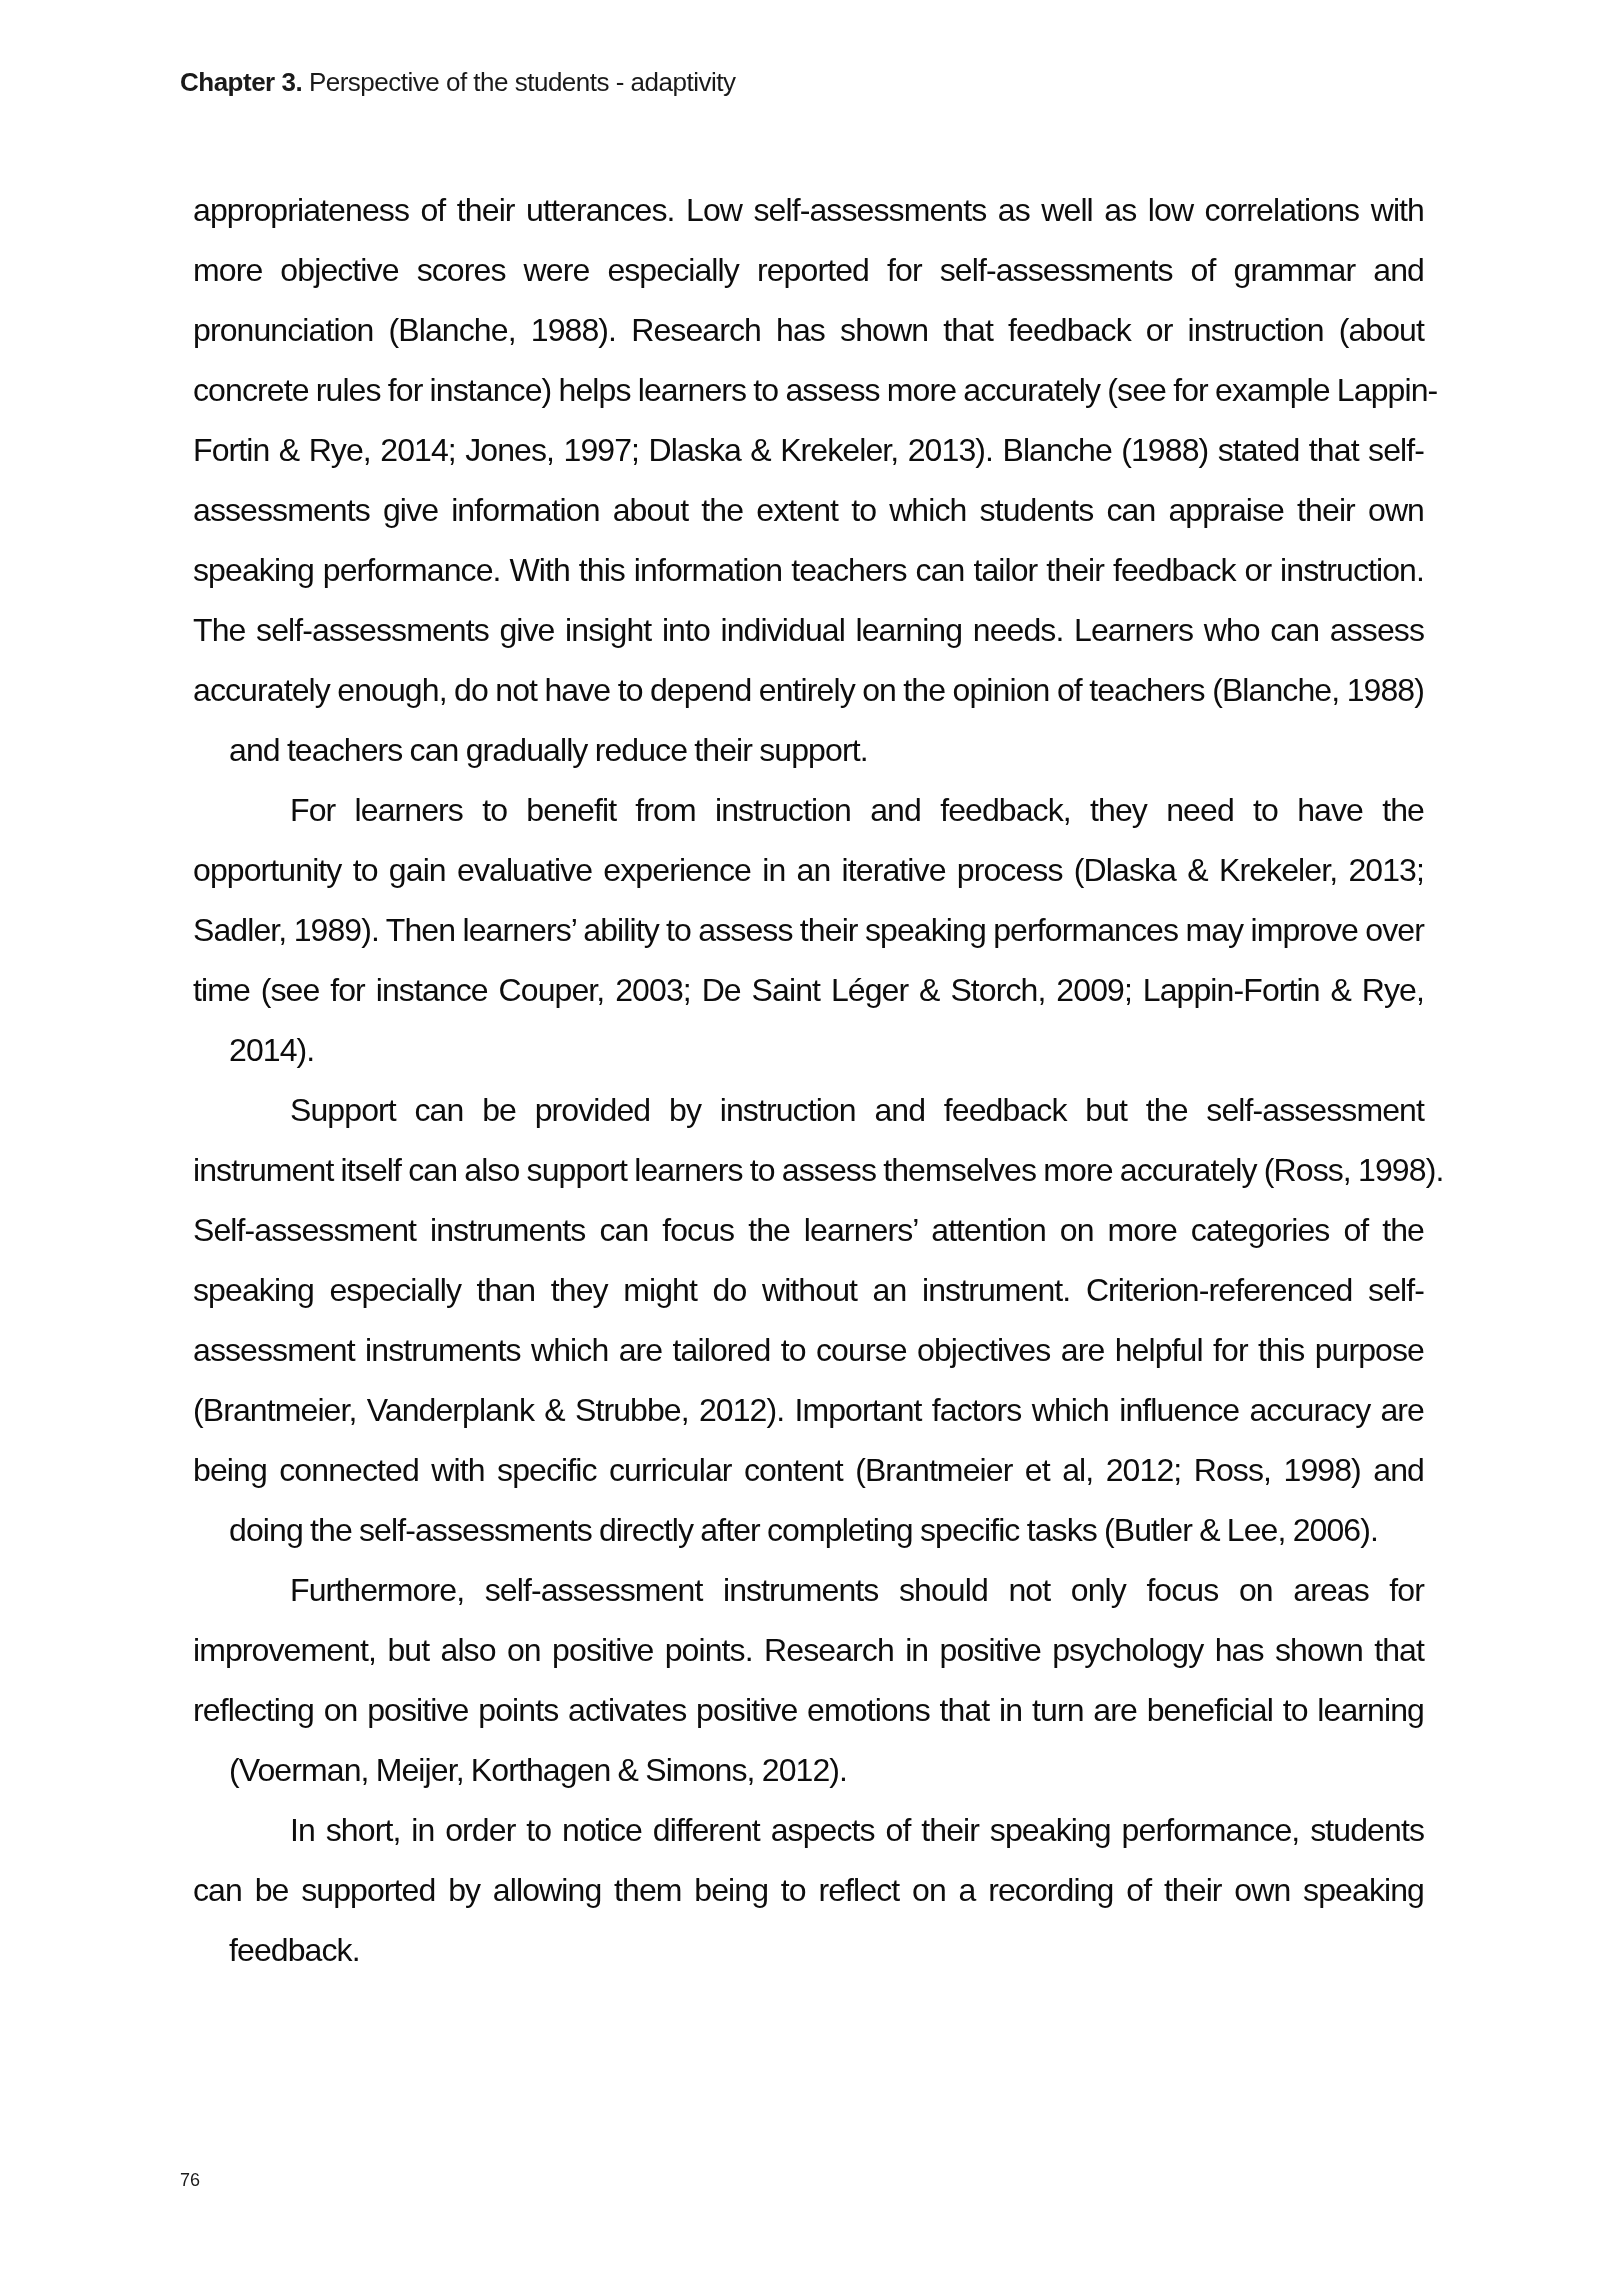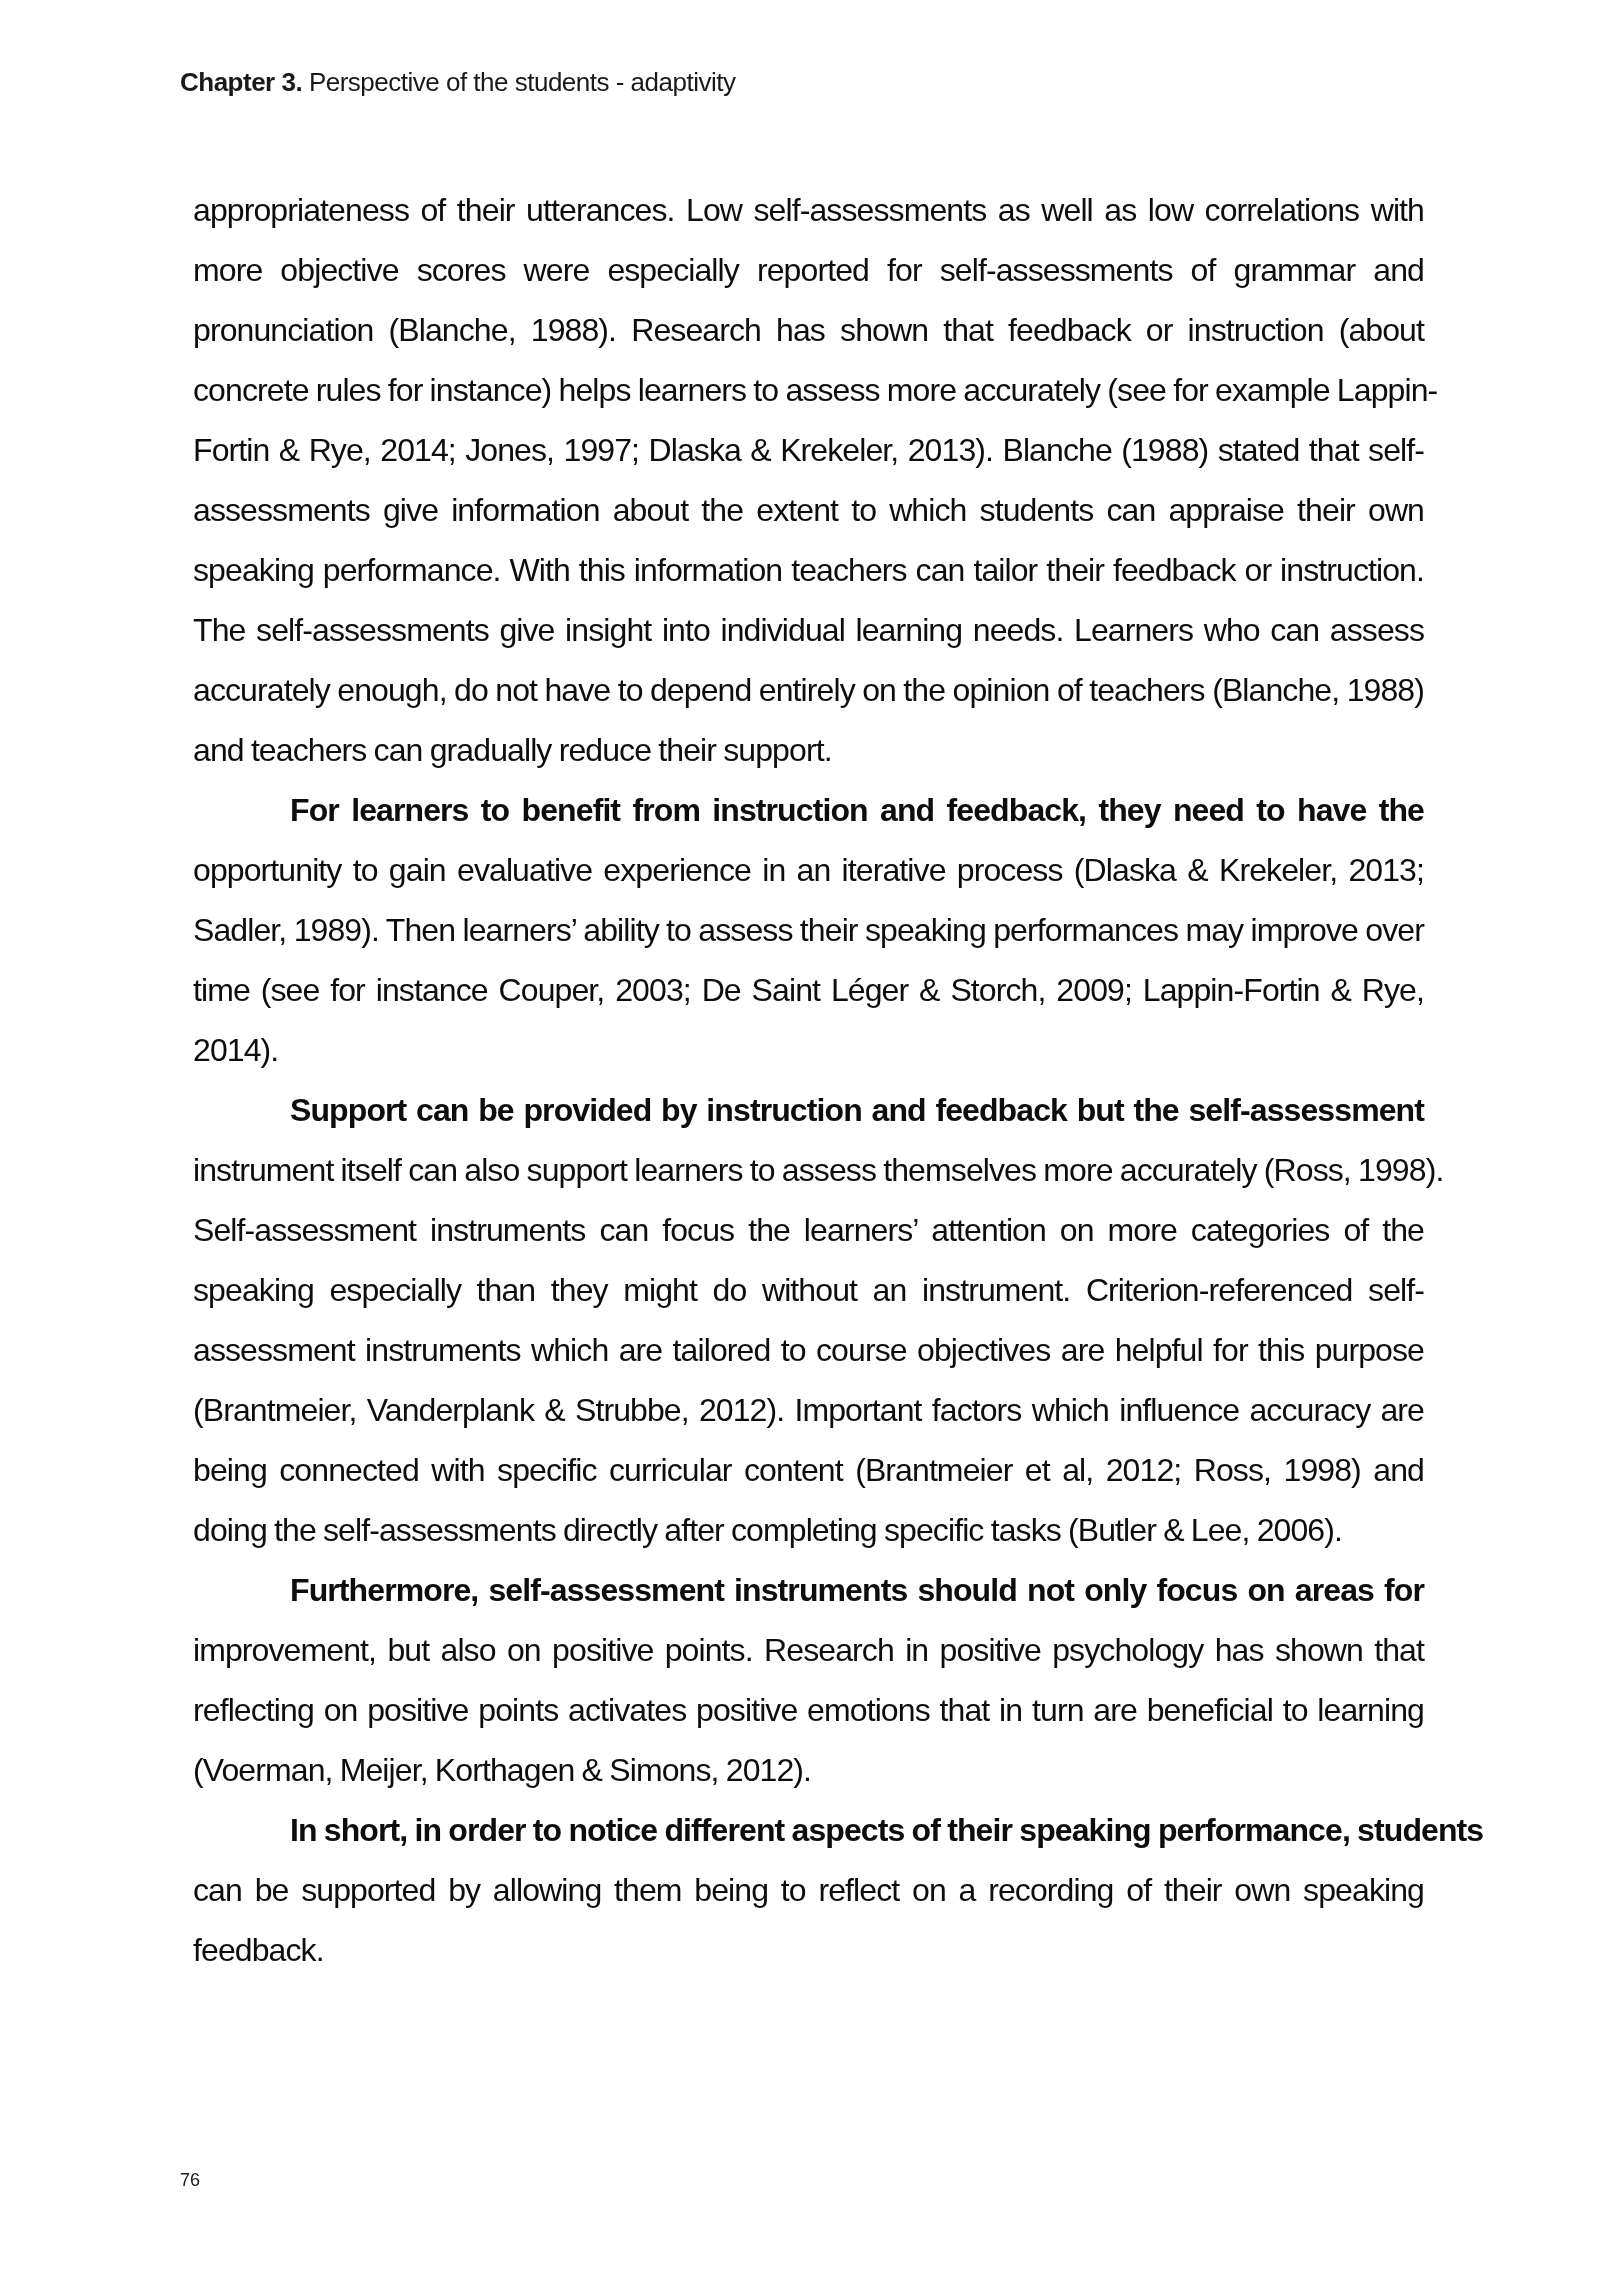--- a/index.html
+++ b/index.html
@@ -42,24 +42,24 @@
     height: 60px;
     line-height: 35px;
     white-space: nowrap;
     text-align: justify;
     text-align-last: justify;
     letter-spacing: -0.9px;
     word-spacing: -0.8px;
   }
   .line.indent {
     padding-left: 97px;
-    font-weight: bold;
   }
   .line.last {
     text-align-last: left;
+    margin-left: 36px;
   }
   .page-number {
     position: absolute;
     left: 180px;
     top: 2165px;
     font-family: "Liberation Sans", sans-serif;
     font-size: 18px;
     line-height: 30px;
     color: #1a1a1a;
   }

